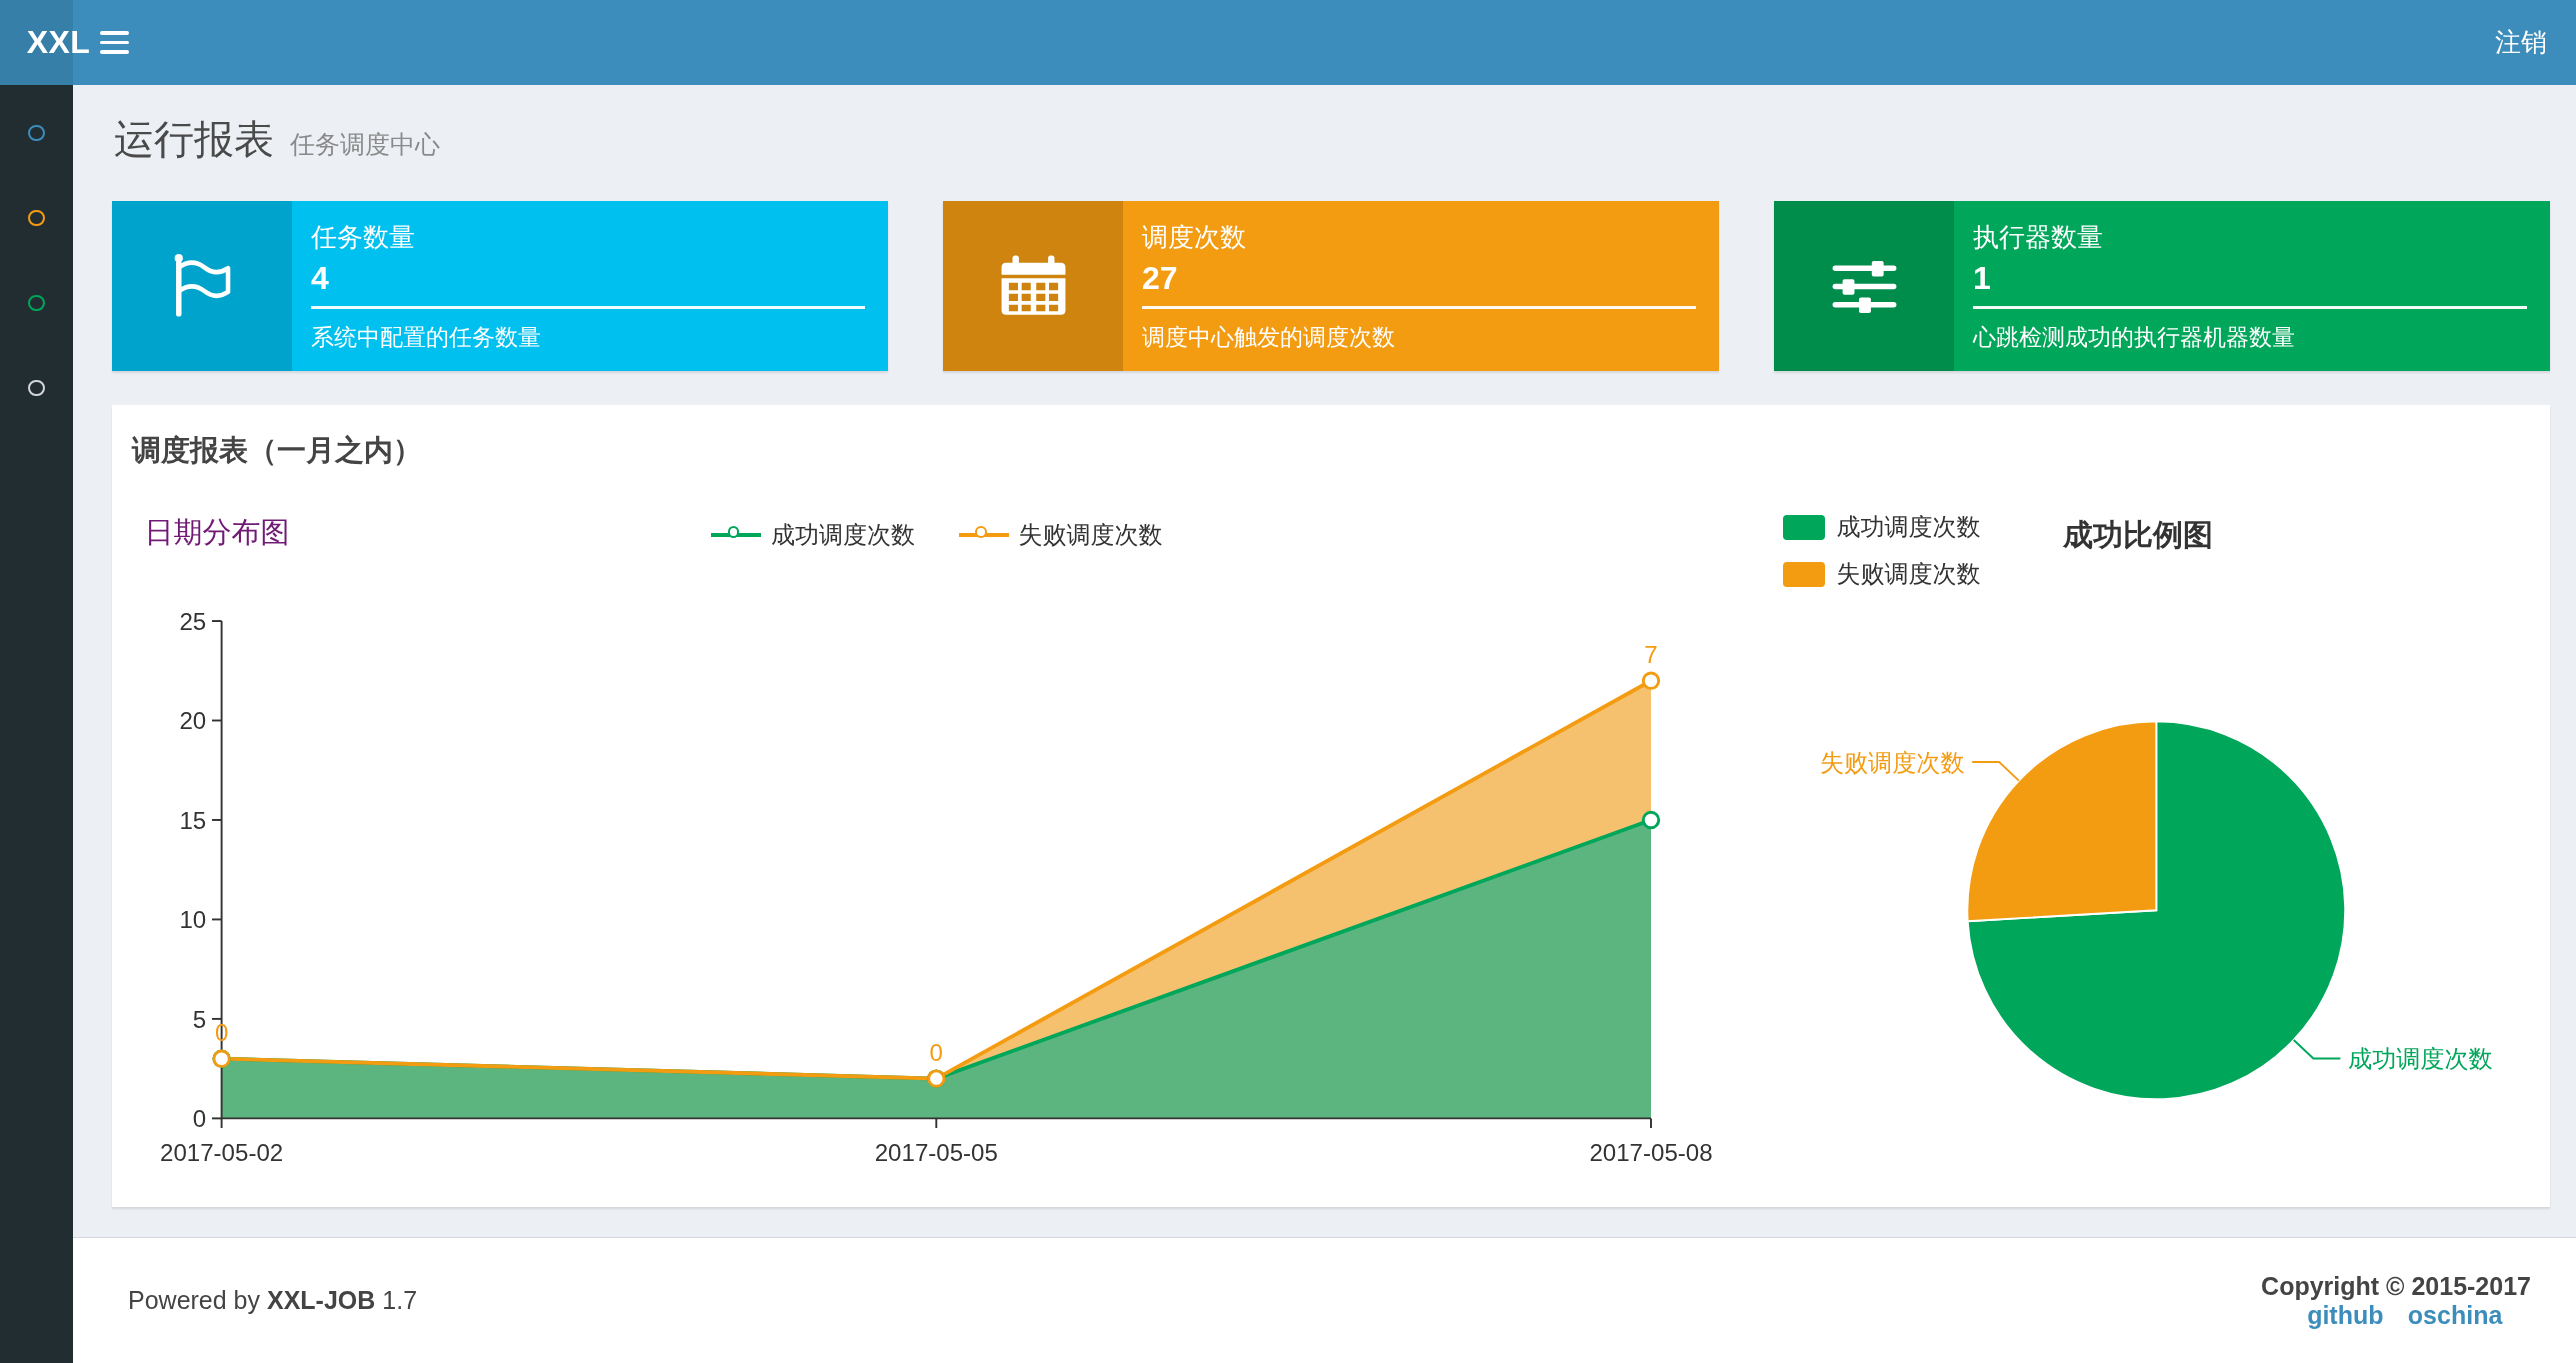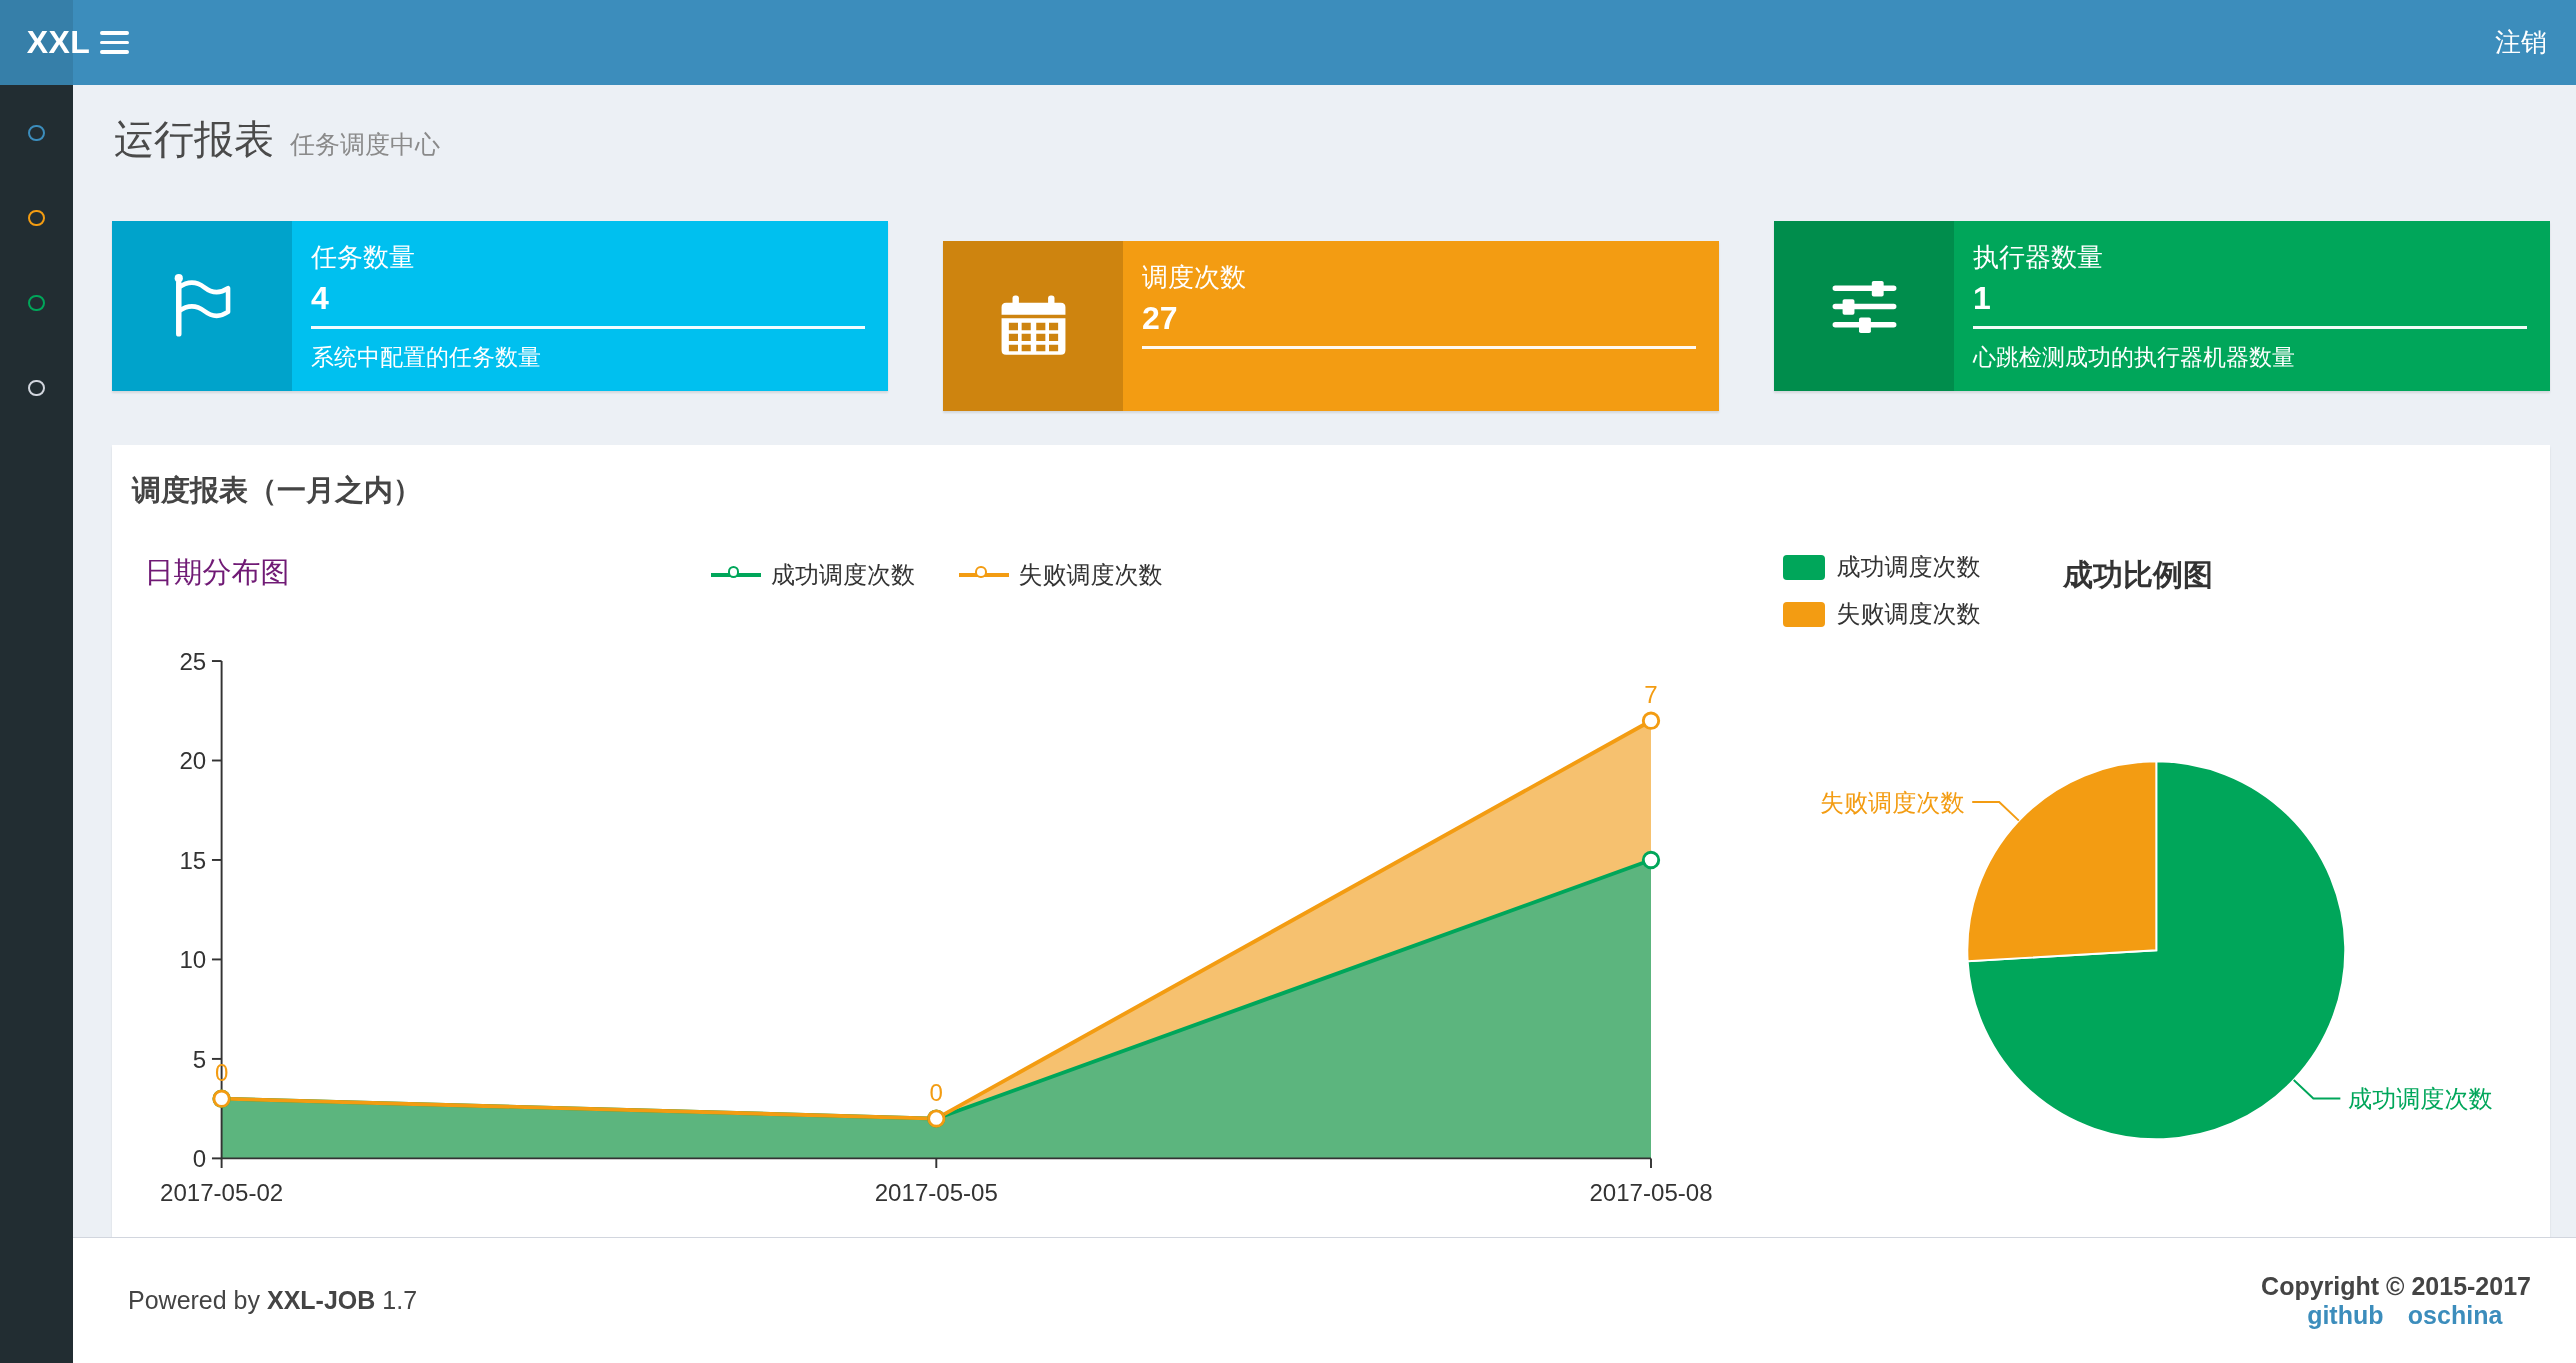--- a/index.html
+++ b/index.html
@@ -111,36 +111,37 @@
         </svg>
       </div>
       <div class="info-content">
         <div class="info-title">任务数量</div>
         <div class="info-number">4</div>
         <div class="info-divider"></div>
         <div class="info-desc">系统中配置的任务数量</div>
       </div>
     </div>
 
-    <div class="info-box" style="background: rgb(243, 156, 18); margin-top: 40px;">
+    <div class="info-box" style="background: rgb(243, 156, 18);">
       <div class="info-icon-area">
         <svg width="73" height="73" viewBox="0 0 80 80">
           <path fill-rule="evenodd" fill="#fff" d="M10 14 H70 Q75 14 75 19 V66 Q75 71 70 71 H10 Q5 71 5 66 V19 Q5 14 10 14 Z
             M5 27 H75 V31 H5 Z
             M13 36 h10 v8 h-10 Z M27 36 h10 v8 h-10 Z M43 36 h10 v8 h-10 Z M57 36 h10 v8 h-10 Z
             M13 48 h10 v8 h-10 Z M27 48 h10 v8 h-10 Z M43 48 h10 v8 h-10 Z M57 48 h10 v8 h-10 Z
             M13 60 h10 v7 h-10 Z M27 60 h10 v7 h-10 Z M43 60 h10 v7 h-10 Z M57 60 h10 v7 h-10 Z"></path>
           <rect x="17" y="6" width="7" height="13" rx="3" fill="#fff"></rect>
           <rect x="56" y="6" width="7" height="13" rx="3" fill="#fff"></rect>
         </svg>
       </div>
       <div class="info-content">
         <div class="info-title">调度次数</div>
         <div class="info-number">27</div>
         <div class="info-divider"></div>
+        <div class="info-desc">调度中心触发的调度次数</div>
       </div>
     </div>
 
     <div class="info-box" style="background: rgb(0, 166, 90);">
       <div class="info-icon-area">
         <svg width="73" height="73" viewBox="0 0 80 80">
           <path d="M8 20 h64 M8 40 h64 M8 60 h64" stroke="#fff" stroke-width="6" stroke-linecap="round"></path>
           <rect x="48" y="12" width="13" height="17" rx="2" fill="#fff"></rect>
           <rect x="16" y="32" width="13" height="17" rx="2" fill="#fff"></rect>
           <rect x="34" y="52" width="13" height="17" rx="2" fill="#fff"></rect>

